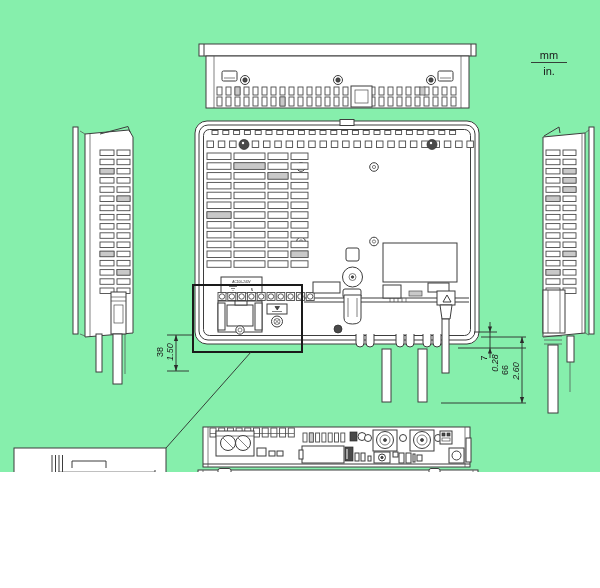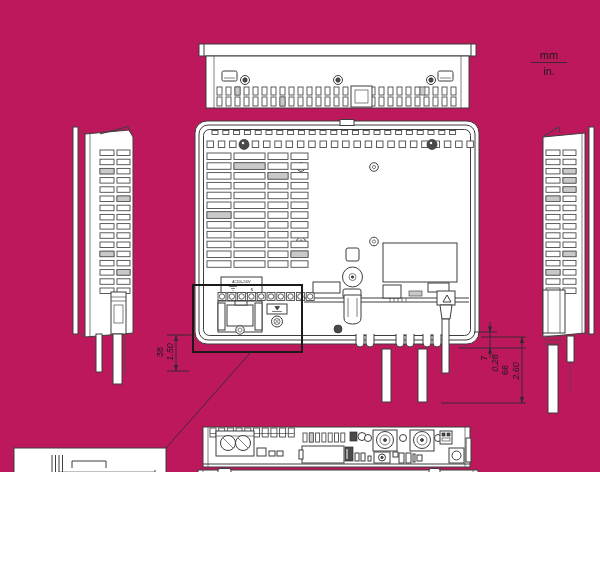--- a/index.html
+++ b/index.html
@@ -1,16 +1,16 @@
 <!DOCTYPE html>
 <html><head>
 <meta charset="utf-8">
 <style>
   html,body{margin:0;padding:0;background:#fff;}
-  .stage{width:600px;height:472px;background:#be185d;position:relative;overflow:hidden;
+  .stage{width:600px;height:472px;background:#86efac;position:relative;overflow:hidden;
          font-family:"Liberation Sans", sans-serif;}
   svg{display:block;}
   .ln{fill:none;stroke:#3d3d3d;stroke-width:1;}
   .ln2{fill:none;stroke:#4a4a4a;stroke-width:0.7;}
   .fw{fill:#ffffff;stroke:#3d3d3d;stroke-width:1;}
   .fg{fill:#c9c9c9;stroke:#4a4a4a;stroke-width:0.7;}
   .fd{fill:#4a4a4a;stroke:#2b2b2b;stroke-width:0.7;}
   .vent rect{fill:#ffffff;stroke:#4a4a4a;stroke-width:0.9;}
   .screwrow rect{fill:#ffffff;stroke:#4a4a4a;stroke-width:0.9;}
   .screwrow circle{fill:none;stroke:#4a4a4a;stroke-width:0.9;}

